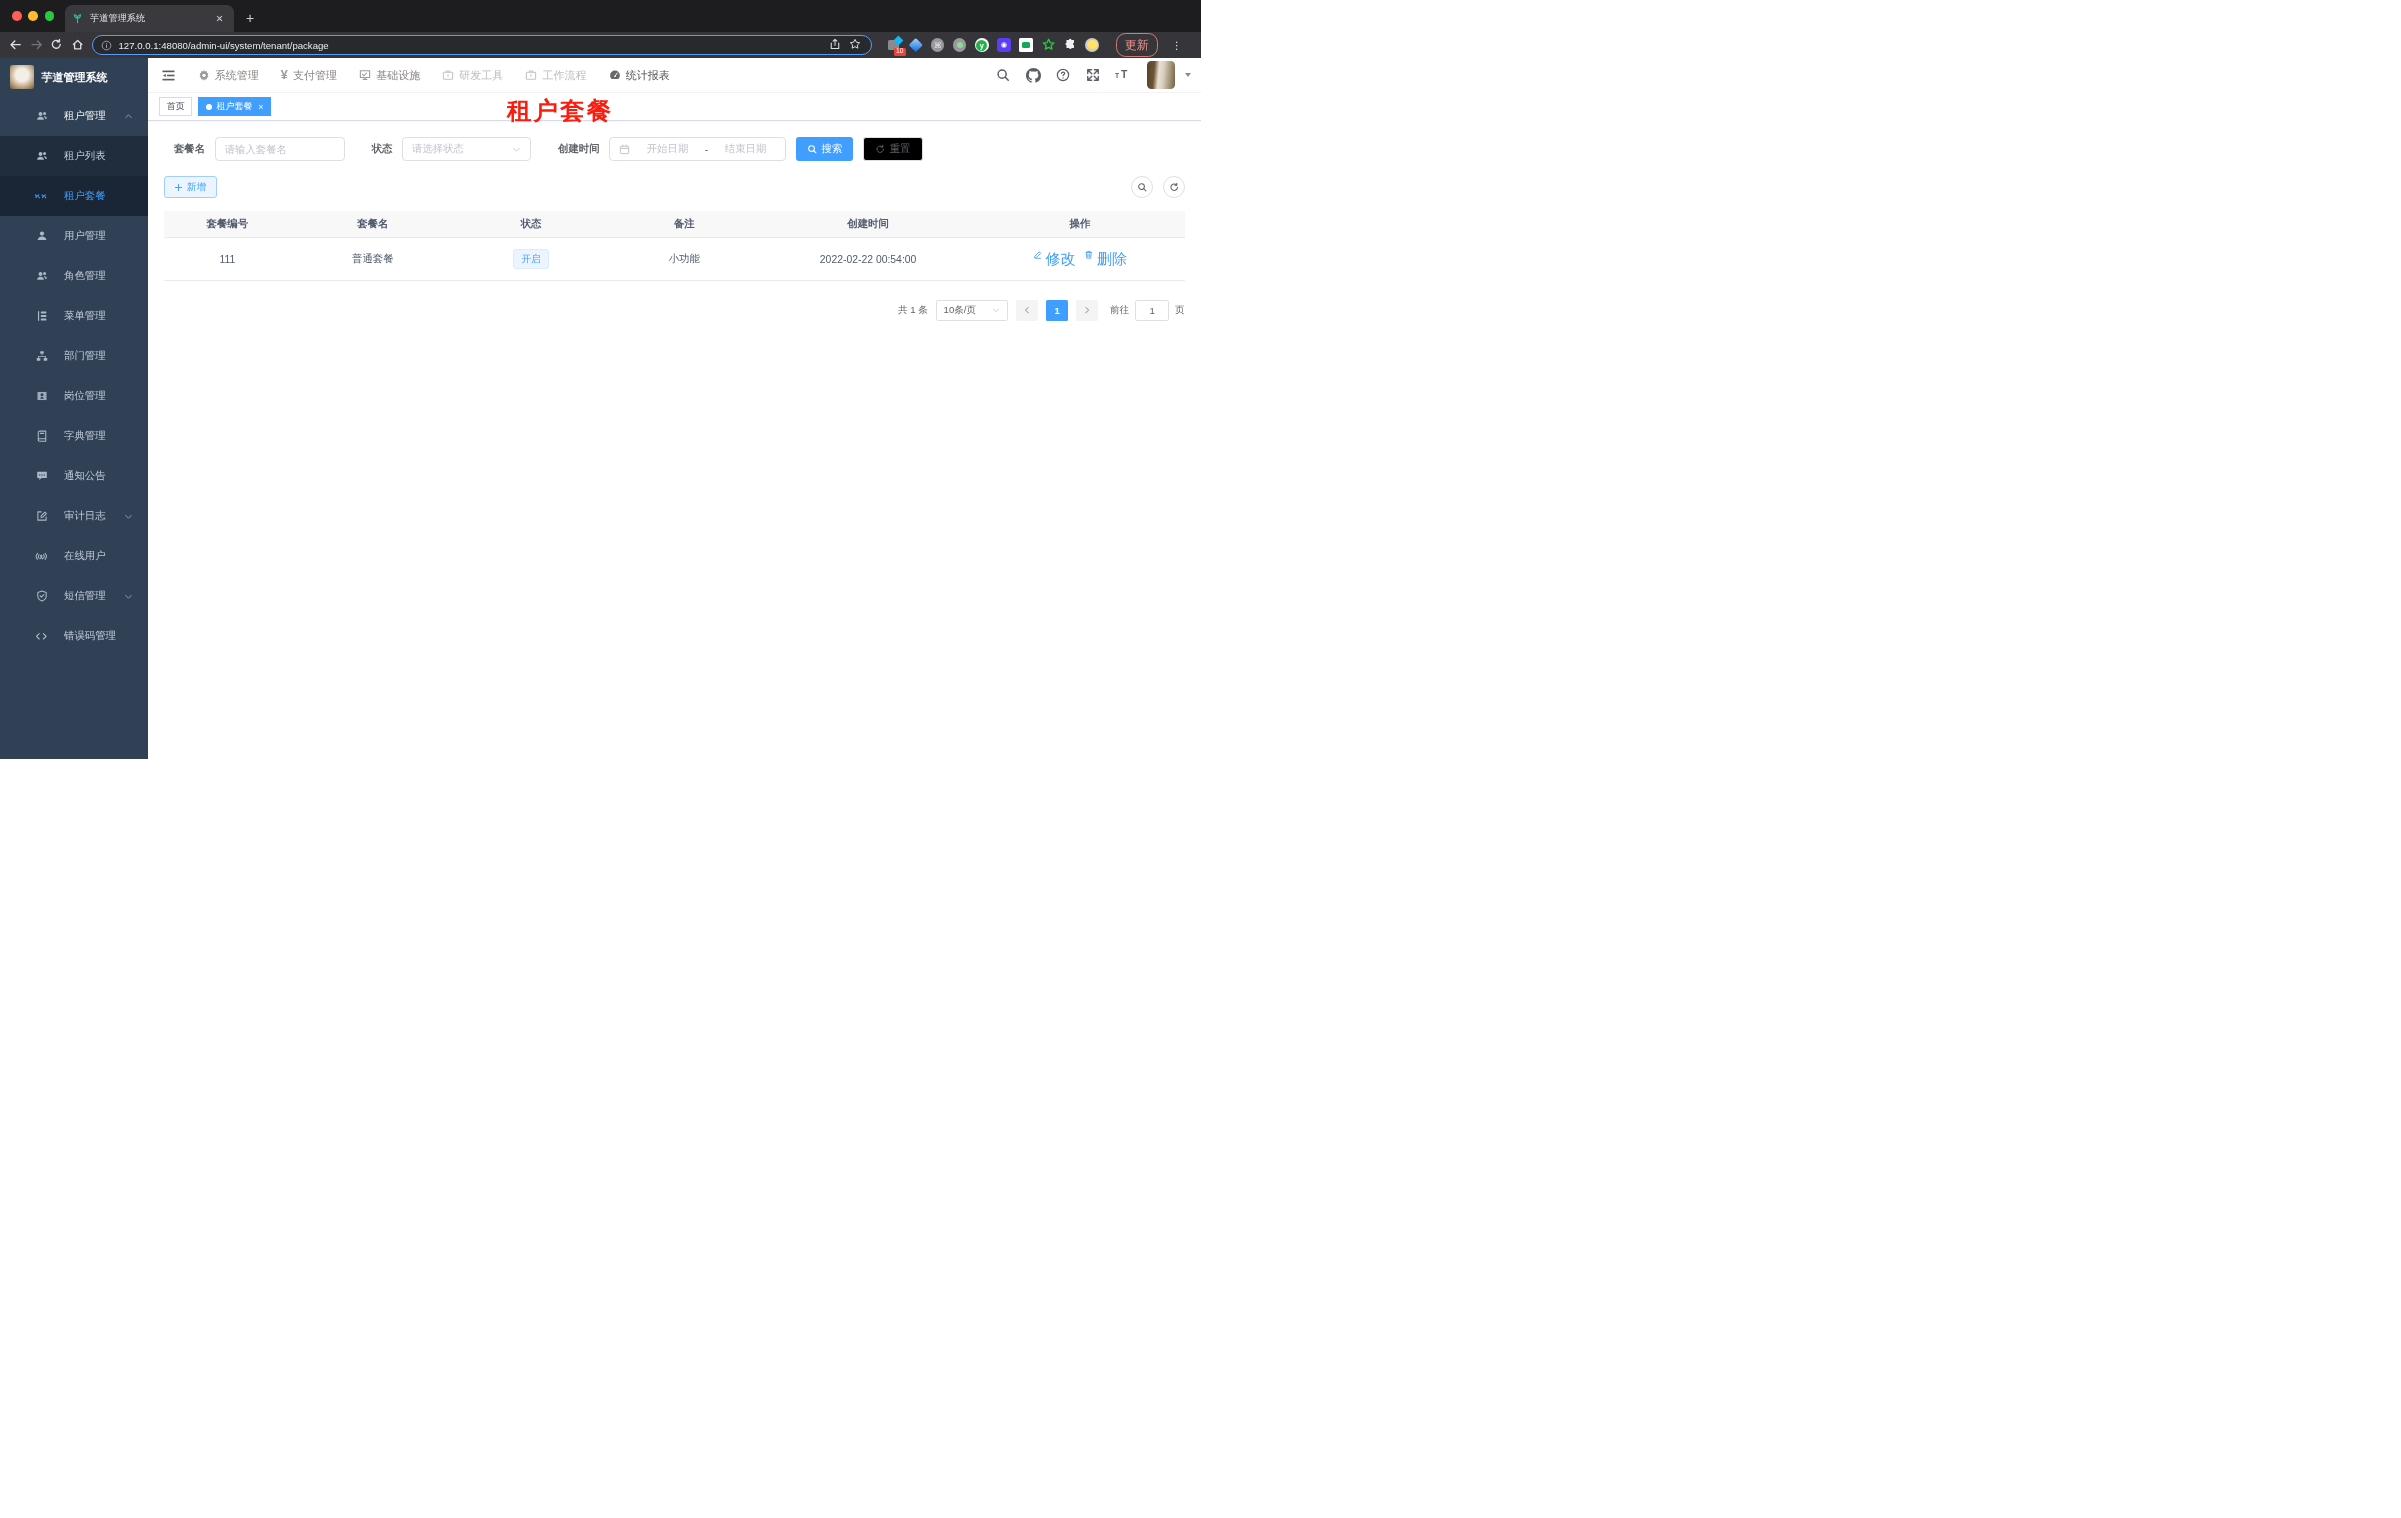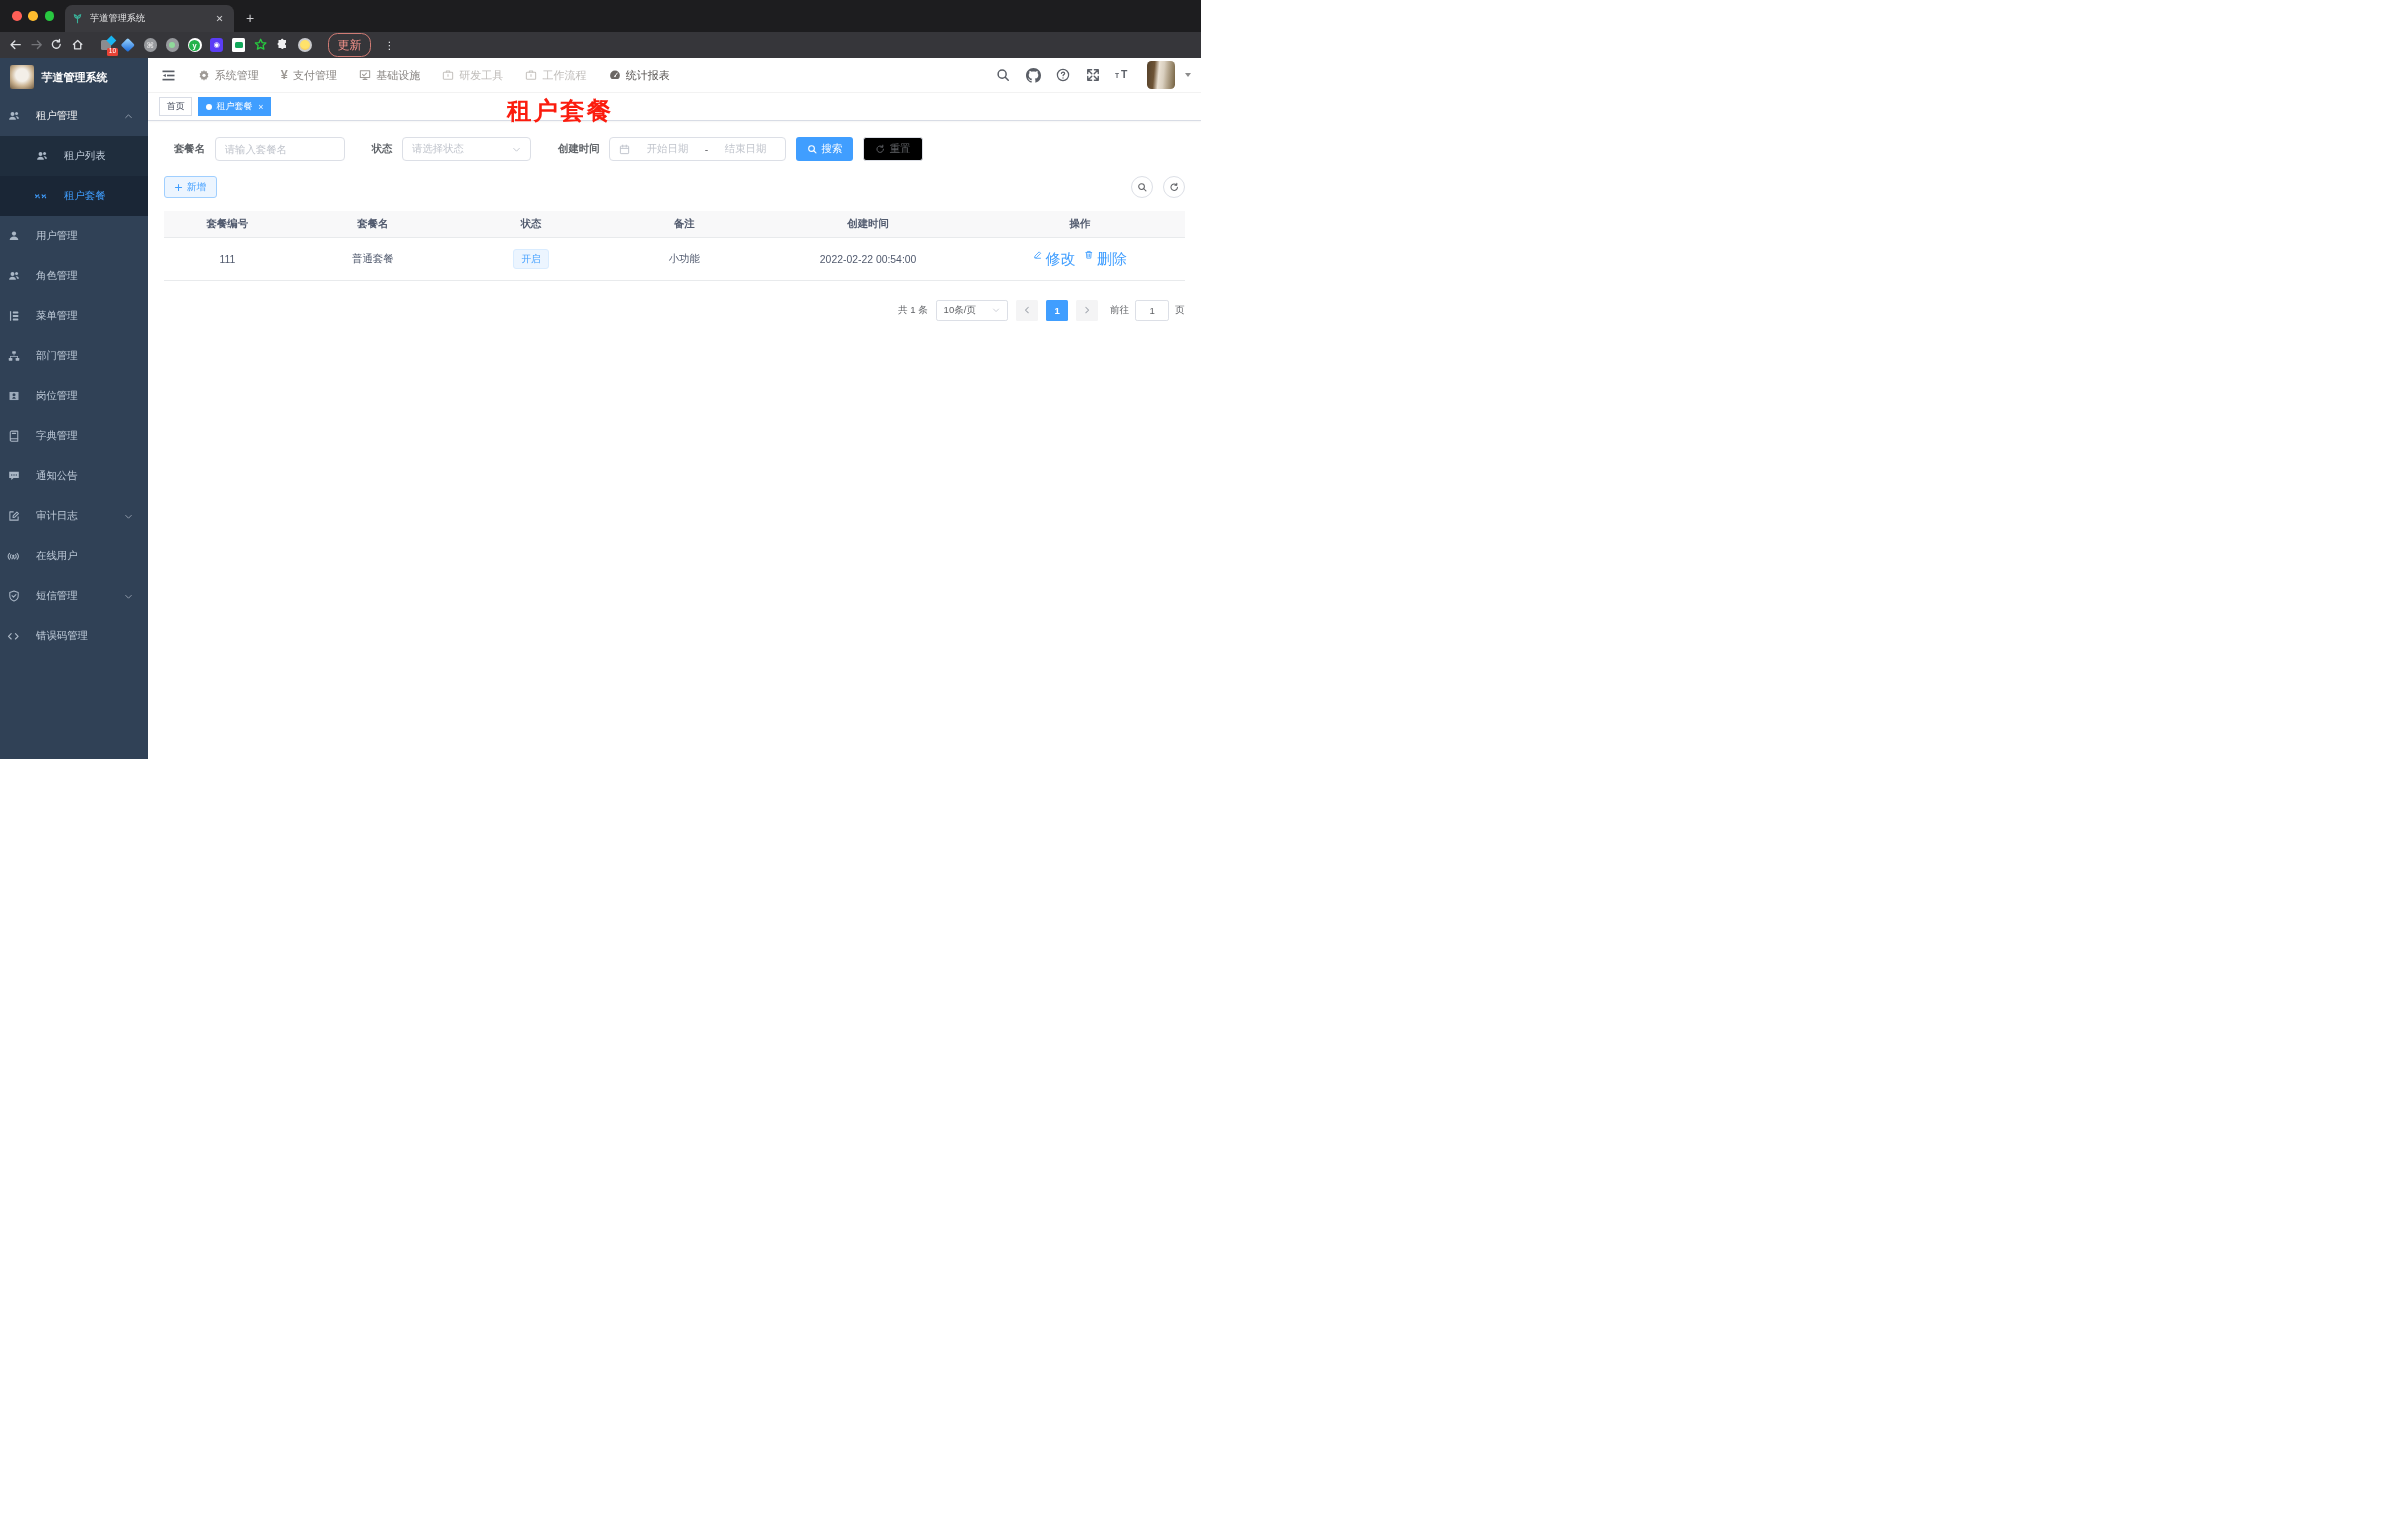--- a/index.html
+++ b/index.html
@@ -49,21 +49,21 @@
   .kebab { color:#e8eaed; margin-left:6px; font-size:10.4px; letter-spacing:0; }
 
   
   .app { display:flex; height:702px; }
 
   .sidebar { width:148px; flex-shrink:0; background:#304156; overflow:hidden; }
   .logo-row { height:38px; display:flex; align-items:center; gap:7.4px; padding:0 9.6px; }
   .logo-img { width:24.4px; height:24.4px; border-radius:2.2px; flex-shrink:0;
               background:radial-gradient(circle at 50% 42%,#f3efe8 0 34%,#cbb493 60%,#6f5a40 100%); }
   .logo-title { color:#fff; font-size:11px; font-weight:700; white-space:nowrap; }
-  .menu-item { height:40px; display:flex; align-items:center; padding-left:6px; color:#bfcbd9; font-size:10.4px; position:relative; cursor:default; }
+  .menu-item { height:40px; display:flex; align-items:center; padding-left:34px; color:#bfcbd9; font-size:10.4px; position:relative; cursor:default; }
   .menu-item .mi { width:15px; margin-right:15px; color:#aab7c6; display:flex; justify-content:center; }
   .menu-item.parent-active { color:#f4f4f5; }
   .menu-arrow { position:absolute; right:15px; color:#96a2b1; }
   .submenu { background:#1f2d3d; }
   .submenu .menu-item { padding-left:34px; }
   .submenu .menu-item.active { color:#409eff; background:#1a2636; }
   .submenu .menu-item.active .mi { color:#409eff; }
 
   .main { flex:1; display:flex; flex-direction:column; background:#fff; min-width:0; }
   .navbar { height:35px; display:flex; align-items:center; border-bottom:0.7px solid rgba(0,0,0,0.05); }
@@ -175,20 +175,40 @@
           <path d="M13 8A5 5 0 1 1 11.6 4.5"></path>
           <path d="M12 1.8v3h-3" stroke-linejoin="round"></path>
         </svg>
     </span>
     <span class="bicon">
       <svg width="13.3" height="13.3" viewBox="0 0 16 16" fill="none" stroke="currentColor" stroke-width="1.6" stroke-linejoin="round">
           <path d="M2.5 8.2 8 3l5.5 5.2M4.3 7.3V13h7.4V7.3"></path>
         </svg>
     </span>
 
+    <div class="urlfield">
+      <span class="url-ico">
+        <svg width="11" height="11" viewBox="0 0 16 16" fill="none" stroke="currentColor" stroke-width="1.4">
+            <circle cx="8" cy="8" r="6.3"></circle>
+            <path d="M8 7.4v3.6M8 5v.2" stroke-linecap="round"></path>
+          </svg>
+      </span>
+      <span class="url-text">127.0.0.1:48080/admin-ui/system/tenant/package</span>
+      <span class="bicon">
+        <svg width="12" height="12" viewBox="0 0 16 16" fill="none" stroke="currentColor" stroke-width="1.4" stroke-linejoin="round">
+            <path d="M8 9.5V2M5.5 4.3 8 1.8l2.5 2.5" stroke-linecap="round"></path>
+            <path d="M4 7H3v7h10V7h-1"></path>
+          </svg>
+      </span>
+      <span class="bicon">
+        <svg width="12" height="12" viewBox="0 0 16 16" fill="none" stroke="currentColor" stroke-width="1.3" stroke-linejoin="round">
+            <path d="M8 1.8l1.9 3.9 4.3.6-3.1 3 .7 4.3L8 11.6l-3.8 2 .7-4.3-3.1-3 4.3-.6z"></path>
+          </svg>
+      </span>
+    </div>
 
     <div class="exts">
       <span class="ext">
         <span class="ext-grid"></span>
           <span class="ext-diamond"></span>
         <span class="ext-badge">10</span>
       </span>
       <span class="ext">
           <span class="ext-kite"></span>
         </span>

